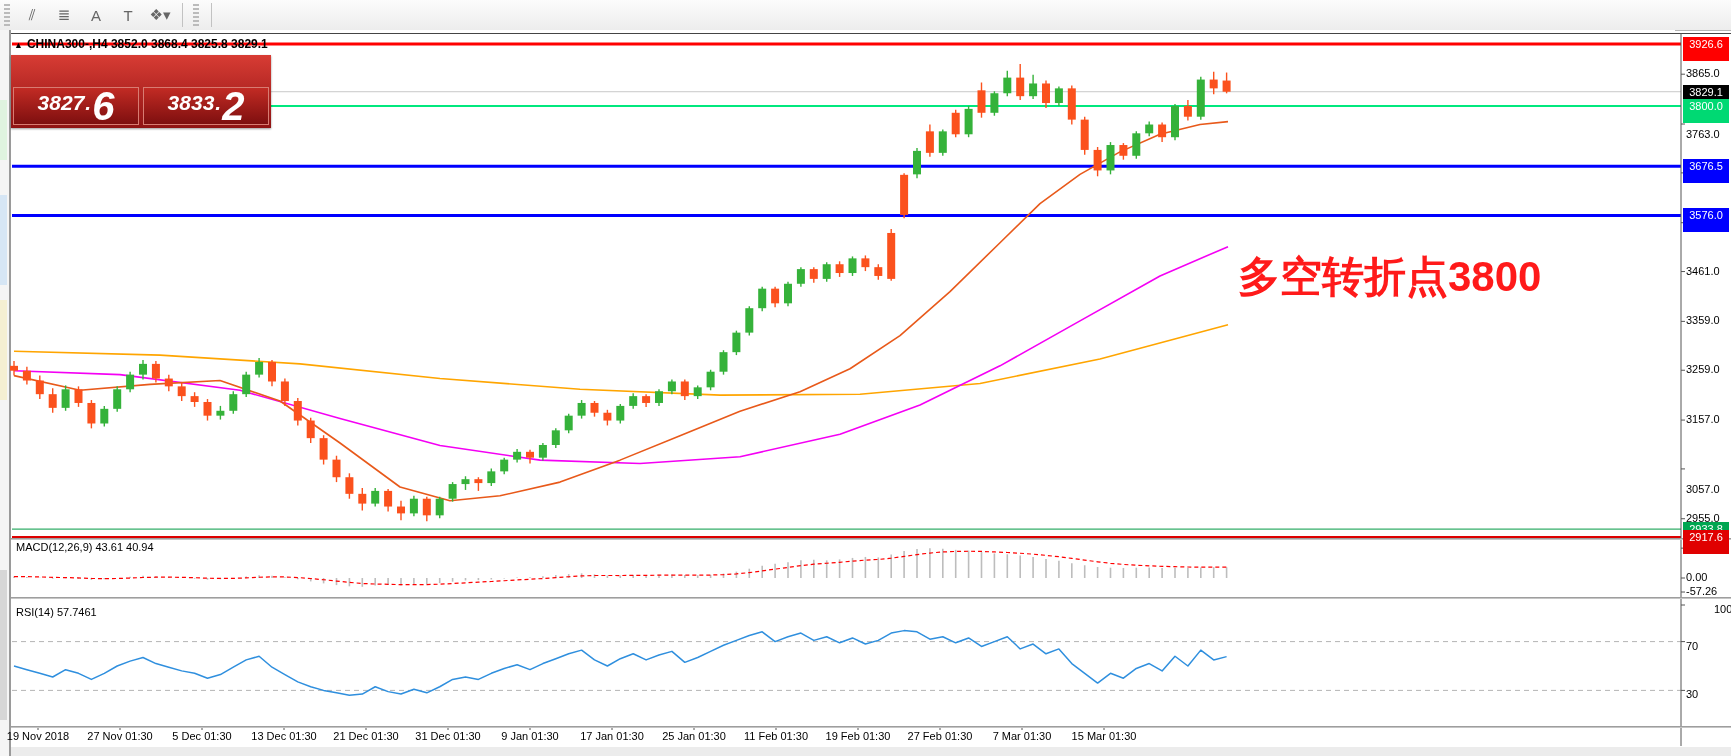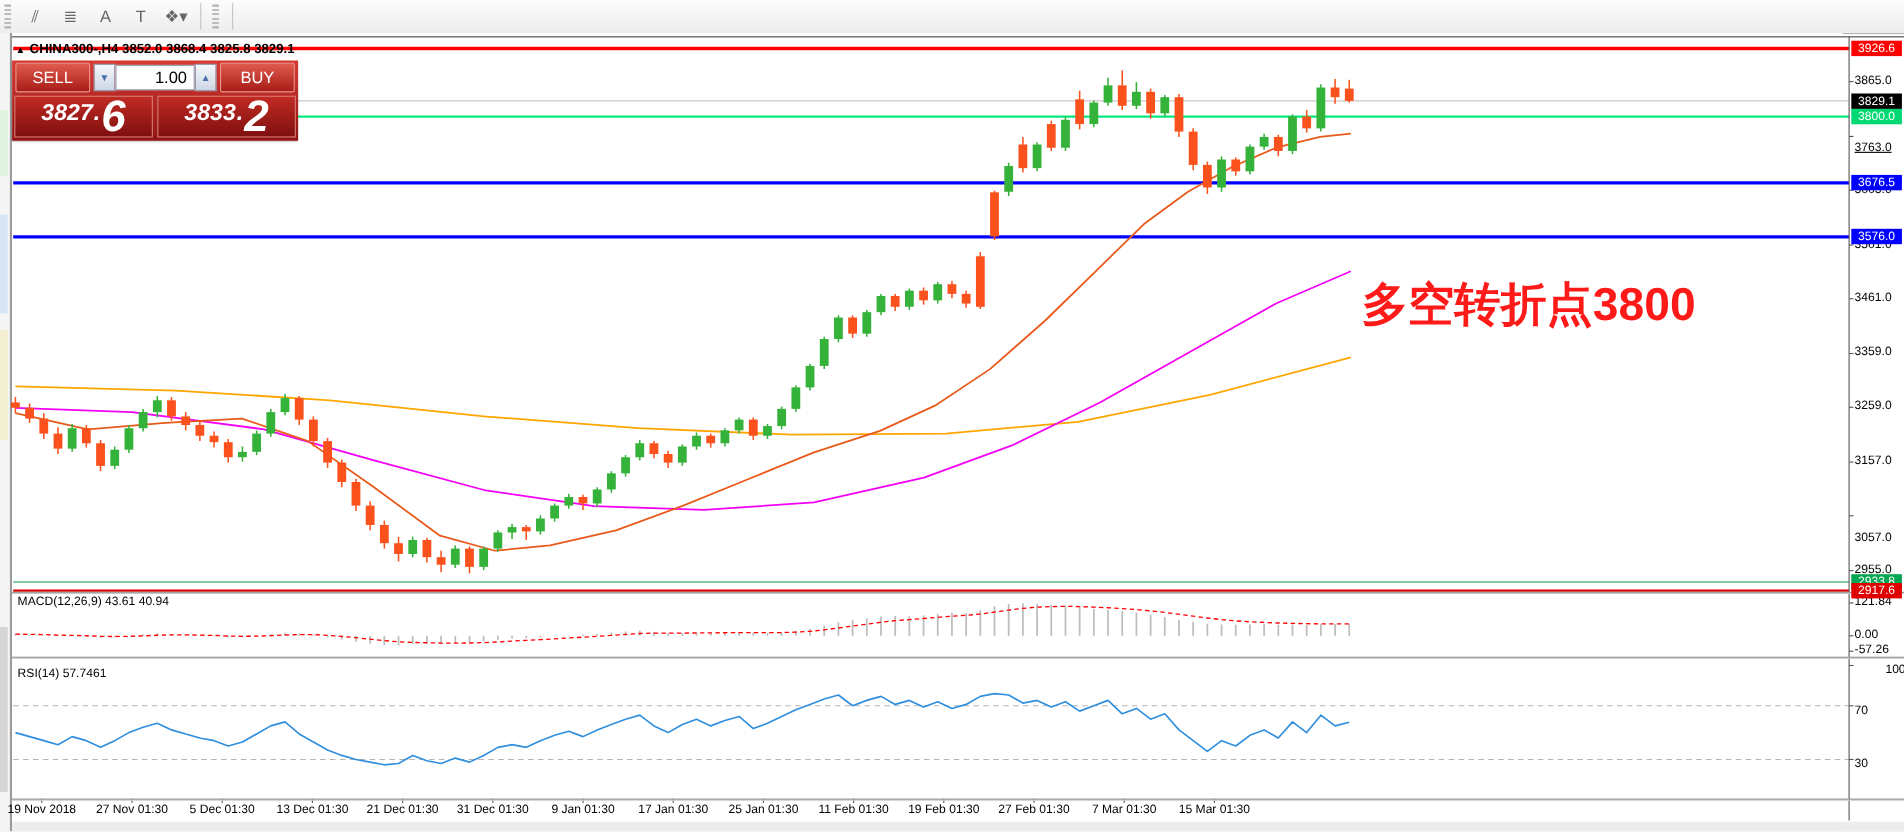--- a/index.html
+++ b/index.html
@@ -45,21 +45,21 @@
   .op-price{flex:1;margin:1px 2px 3px 2px;background:linear-gradient(#c22b24,#7e0f0f);
     border:1px solid #d87c72;display:flex;align-items:flex-start;justify-content:center;
     color:#fff;padding-bottom:2px;font-style:italic;}
   .op-price .main{font-size:21px;font-weight:bold;line-height:30px;}
   .op-price .dot{font-size:21px;font-weight:bold;line-height:30px;margin:0 1px;}
   .op-price .big{font-size:40px;font-weight:bold;line-height:36px;}
   
   .pane-label{position:absolute;font-size:11px;color:#000;white-space:nowrap;}
   
   .axis-label{position:absolute;left:1686px;font-size:11px;color:#000;white-space:nowrap;}
-  .badge{position:absolute;left:1683px;width:46px;height:14px;font-size:11px;color:#fff;
+  .badge{position:absolute;left:1683px;width:46px;height:24px;font-size:11px;color:#fff;
     text-align:center;line-height:14px;white-space:nowrap;}
   .time-label{position:absolute;top:730px;font-size:11px;color:#000;white-space:nowrap;
     transform:translateX(-50%);}
   
   #annotation{position:absolute;left:1238px;top:249px;font-size:42px;font-weight:bold;
     color:#ff1a1a;font-family:"Liberation Sans","DejaVu Sans",sans-serif;white-space:nowrap;}
   
   .pane-sep{position:absolute;left:11px;width:1720px;height:2px;
     background:linear-gradient(#8a8a8a,#d9d9d9);}
   #bottom-strip{position:absolute;left:11px;top:747px;width:1720px;height:9px;background:#ececec;}
@@ -424,29 +424,20 @@
         <line x1="940" y1="726" x2="940" y2="730" stroke="#555" stroke-width="1"></line>
         <line x1="1022" y1="726" x2="1022" y2="730" stroke="#555" stroke-width="1"></line>
         <line x1="1104" y1="726" x2="1104" y2="730" stroke="#555" stroke-width="1"></line>
       </svg>
 
     <div id="chart-title">
       <span class="marker">▲</span><span>CHINA300-,H4  3852.0 3868.4 3825.8 3829.1</span>
     </div>
 
     <div id="order-panel">
-      <div id="op-row1">
-        <div class="op-btn">SELL</div>
-        <div id="op-spin">
-          <div class="spin-btn">▼</div>
-          <div id="vol-field">1.00</div>
-          <div class="spin-btn">▲</div>
-        </div>
-        <div class="op-btn">BUY</div>
-      </div>
       <div id="op-row2">
         <div class="op-price">
           <span class="main">3827</span>
             <span class="dot">.</span>
             <span class="big">6</span>
         </div>
         <div class="op-price">
           <span class="main">3833</span>
             <span class="dot">.</span>
             <span class="big">2</span>
@@ -460,21 +451,21 @@
 
   <div id="annotation">多空转折点3800</div>
 
   <div class="pane-sep" style="top:538px;"></div>
   <div class="pane-sep" style="top:597px;"></div>
   <div class="pane-sep" style="top:726px;"></div>
   <div id="bottom-strip"></div>
 
   <div id="labels-layer">
       <div class="axis-label" style="top: 67.1964px;">3865.0</div>
-      <div class="axis-label" style="top: 128px; text-decoration: underline;">3763.0</div>
+      <div class="axis-label" style="top: 128px;">3763.0</div>
       <div class="axis-label" style="top: 165.877px;">3663.0</div>
       <div class="axis-label" style="top: 215.706px;">3561.0</div>
       <div class="axis-label" style="top: 264.558px;">3461.0</div>
       <div class="axis-label" style="top: 314.387px;">3359.0</div>
       <div class="axis-label" style="top: 363.239px;">3259.0</div>
       <div class="axis-label" style="top: 413.068px;">3157.0</div>
       <div class="axis-label" style="top: 483px;">3057.0</div>
       <div class="axis-label" style="top: 511.749px;">2955.0</div>
       <div class="axis-label" style="top: 541.149px;">121.84</div>
       <div class="axis-label" style="top: 571px;">0.00</div>

